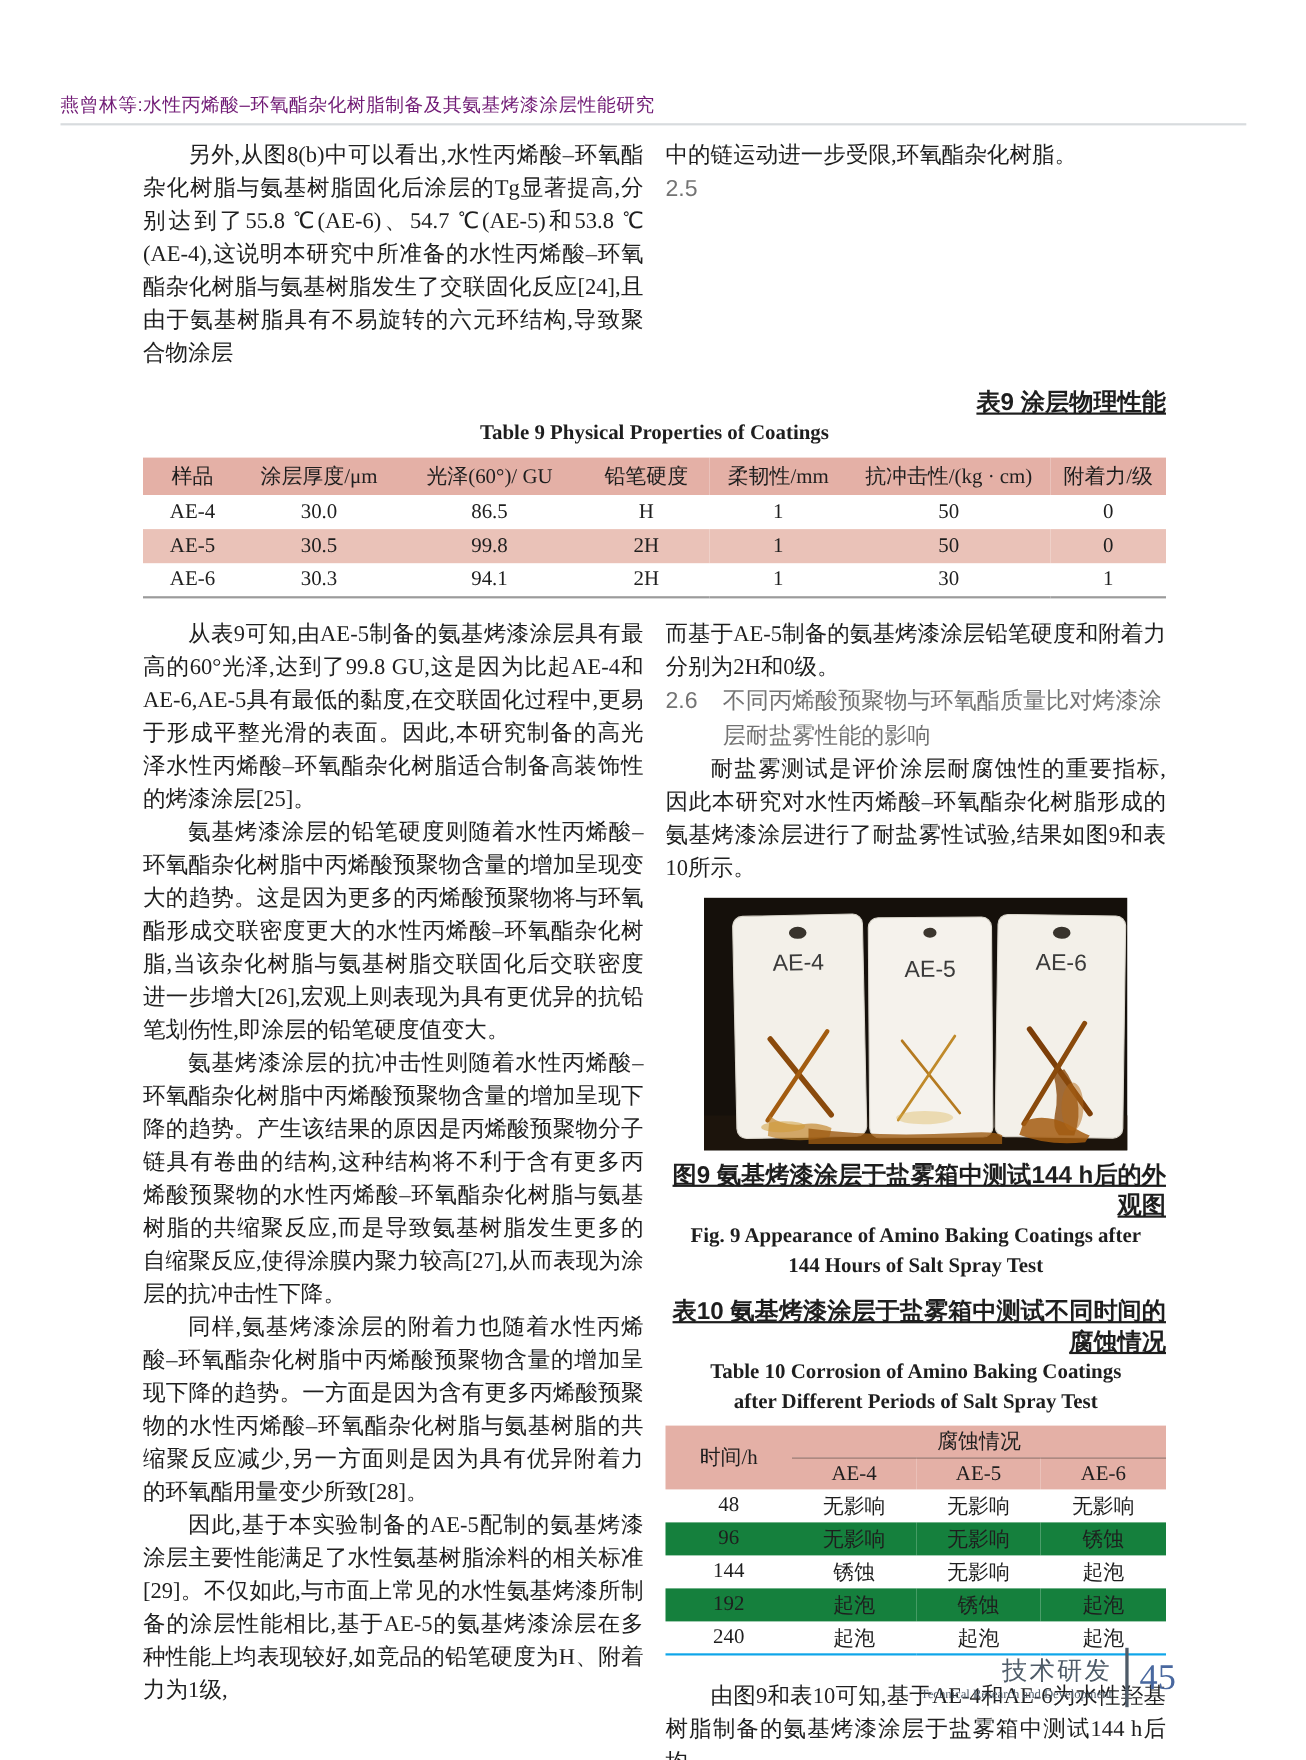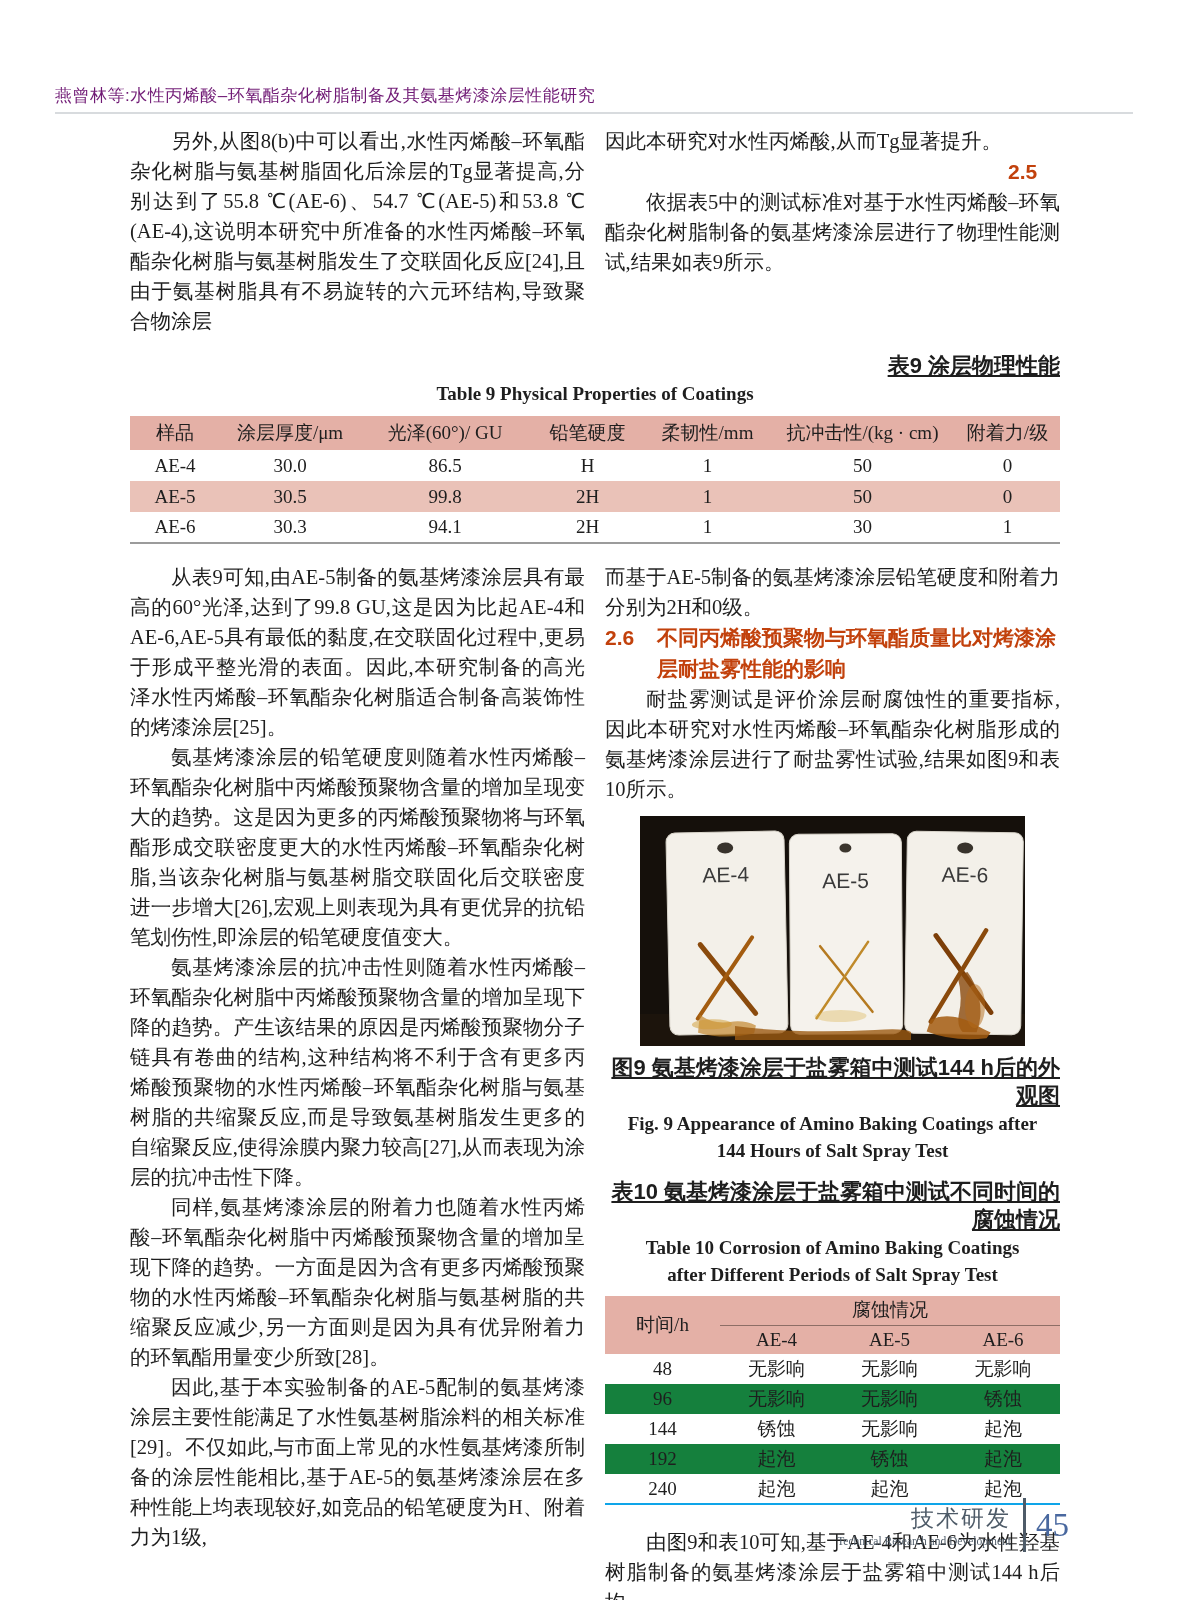--- a/index.html
+++ b/index.html
@@ -14,22 +14,22 @@
   .head-rule { position:absolute; top:112px; left:55px; right:54px; border-top:2px solid #d8dbde; }
 
   
   .content { position:absolute; left:130px; top:126px; width:930px; }
   .two-col { display:flex; gap:20px; }
   .col { width:455px; }
   p.body { font-size:20.5px; line-height:30px; text-align:justify; }
   .indent { text-indent:2em; }
 
   
-  .section-heading { display:flex; font-family:"Liberation Sans", sans-serif; font-weight:bold;
-                     color:#c2410c; font-size:21px; line-height:31px;justify-content:flex-end; }
+  .section-heading { display:flex; font-family:"Liberation Sans", sans-serif; font-weight:normal;
+                     color:#737373; font-size:21px; line-height:31px; }
   .sec-num { width:52px; flex:none; }
   .sec-title { flex:1; }
 
   
   .cap-zh { text-align:right; font-family:"Liberation Sans", sans-serif; font-weight:bold;
             font-size:22px; line-height:28px;text-decoration:underline; }
   .cap-en { text-align:center; font-weight:bold; font-size:19px; line-height:27px; }
 
   
   .table9-block { margin:16px 0 18px 0; }
@@ -74,25 +74,24 @@
   <div class="running-head">燕曾林等:水性丙烯酸–环氧酯杂化树脂制备及其氨基烤漆涂层性能研究</div>
   <div class="head-rule"></div>
 
   <div class="content">
 
     <div class="two-col">
       <div class="col">
         <p class="body indent">另外,从图8(b)中可以看出,水性丙烯酸–环氧酯杂化树脂与氨基树脂固化后涂层的Tg显著提高,分别达到了55.8 ℃(AE-6)、54.7 ℃(AE-5)和53.8 ℃(AE-4),这说明本研究中所准备的水性丙烯酸–环氧酯杂化树脂与氨基树脂发生了交联固化反应[24],且由于氨基树脂具有不易旋转的六元环结构,导致聚合物涂层</p>
       </div>
       <div class="col">
-        <p class="body">因此本研究对水性丙烯酸,从而Tg显著提升。</p>
+        <p class="body">中的链运动进一步受限,环氧酯杂化树脂。</p>
         <div class="section-heading">
           <span class="sec-num">2.5</span>
         </div>
-        <p class="body indent">依据表5中的测试标准对基于水性丙烯酸–环氧酯杂化树脂制备的氨基烤漆涂层进行了物理性能测试,结果如表9所示。</p>
       </div>
     </div>
 
     <div class="table9-block">
       <div class="cap-zh">表9  涂层物理性能</div>
       <div class="cap-en">Table 9   Physical Properties of Coatings</div>
       <table class="t9">
         <colgroup>
           <col style="width:90px">
             <col style="width:140px">

